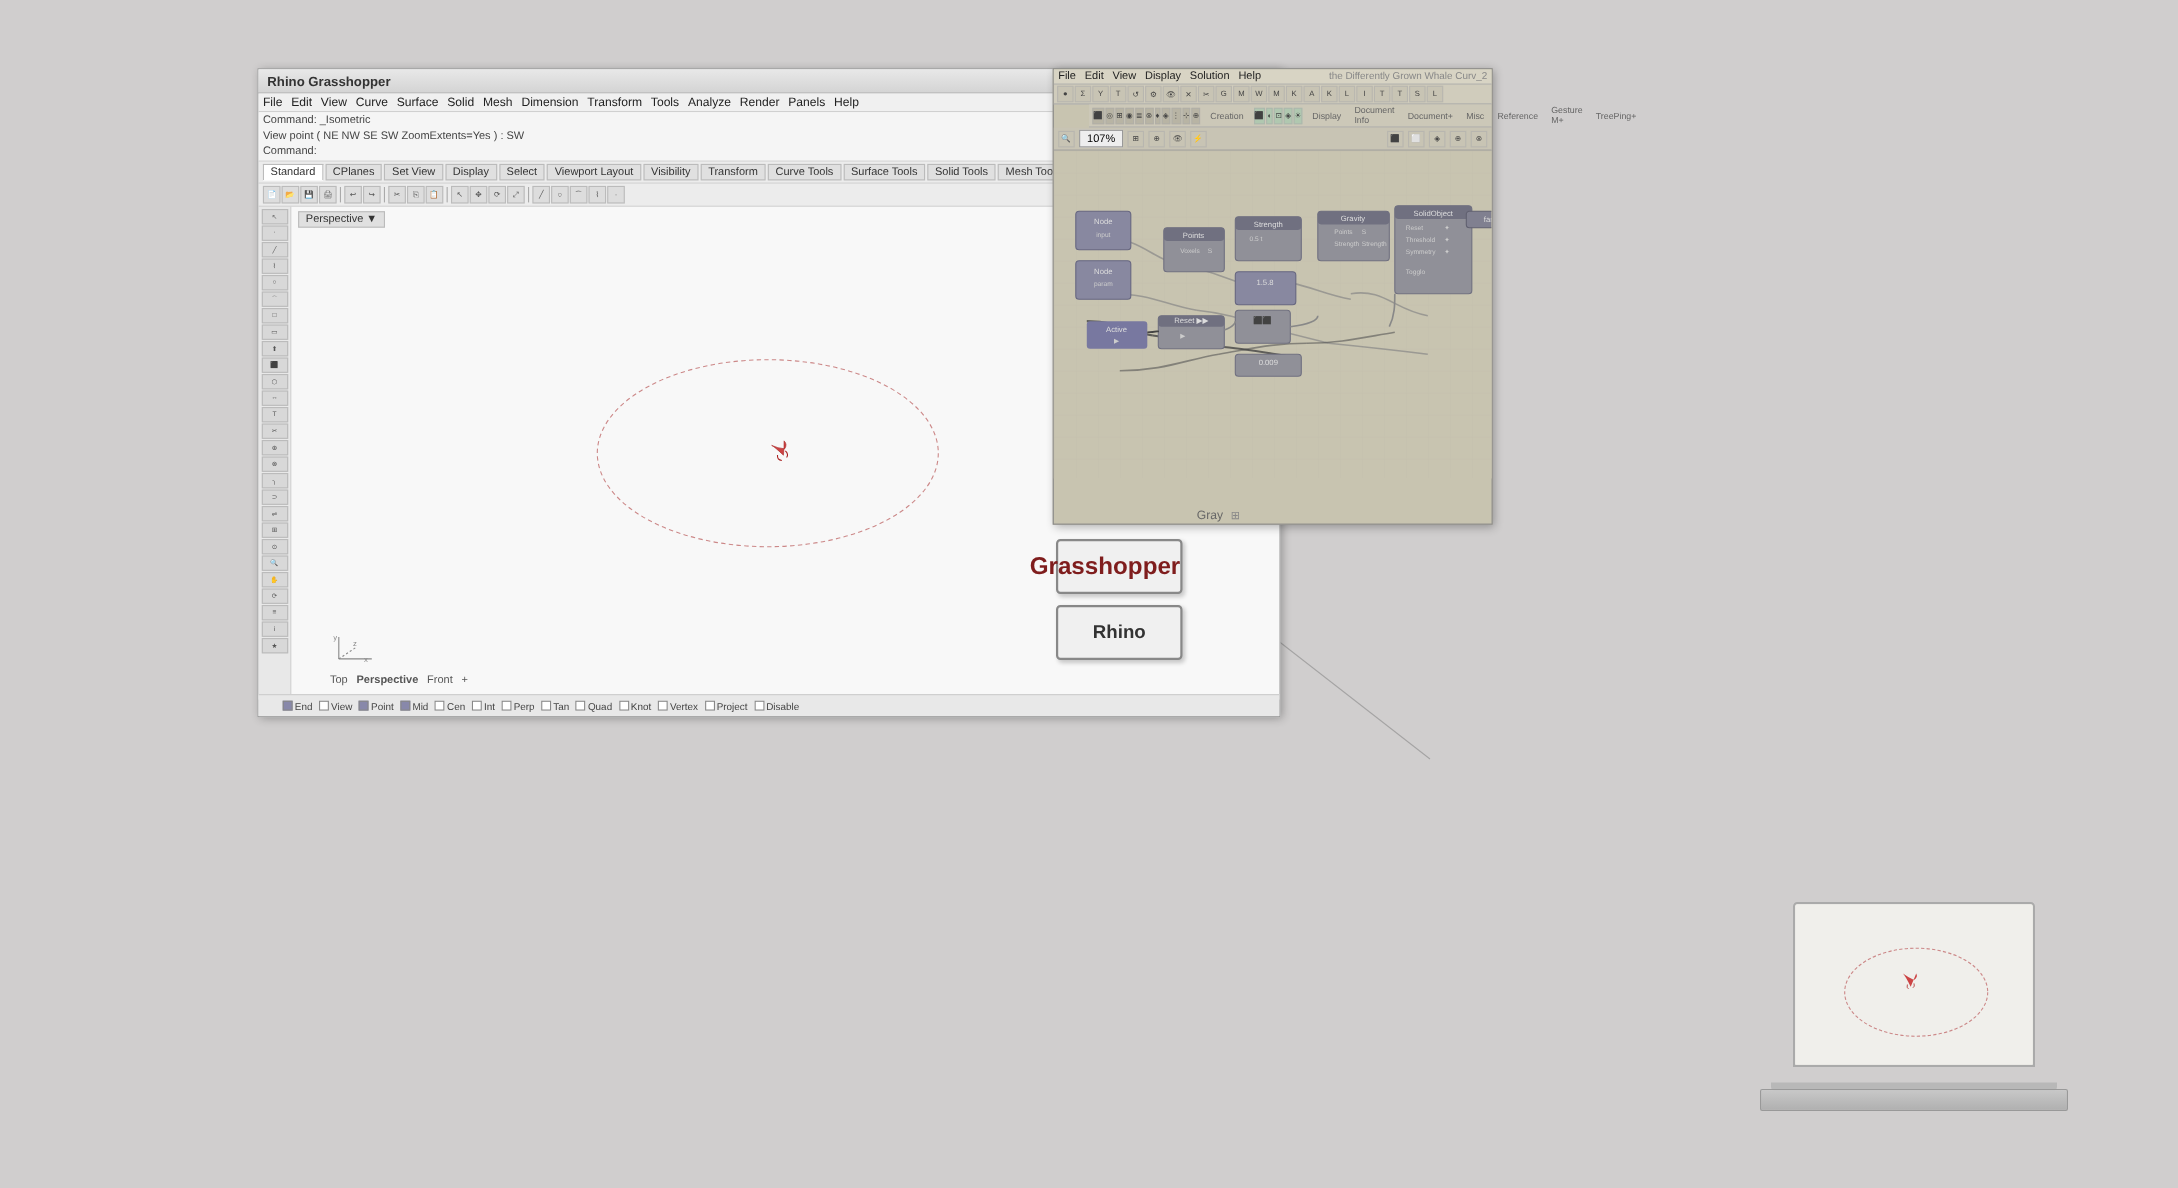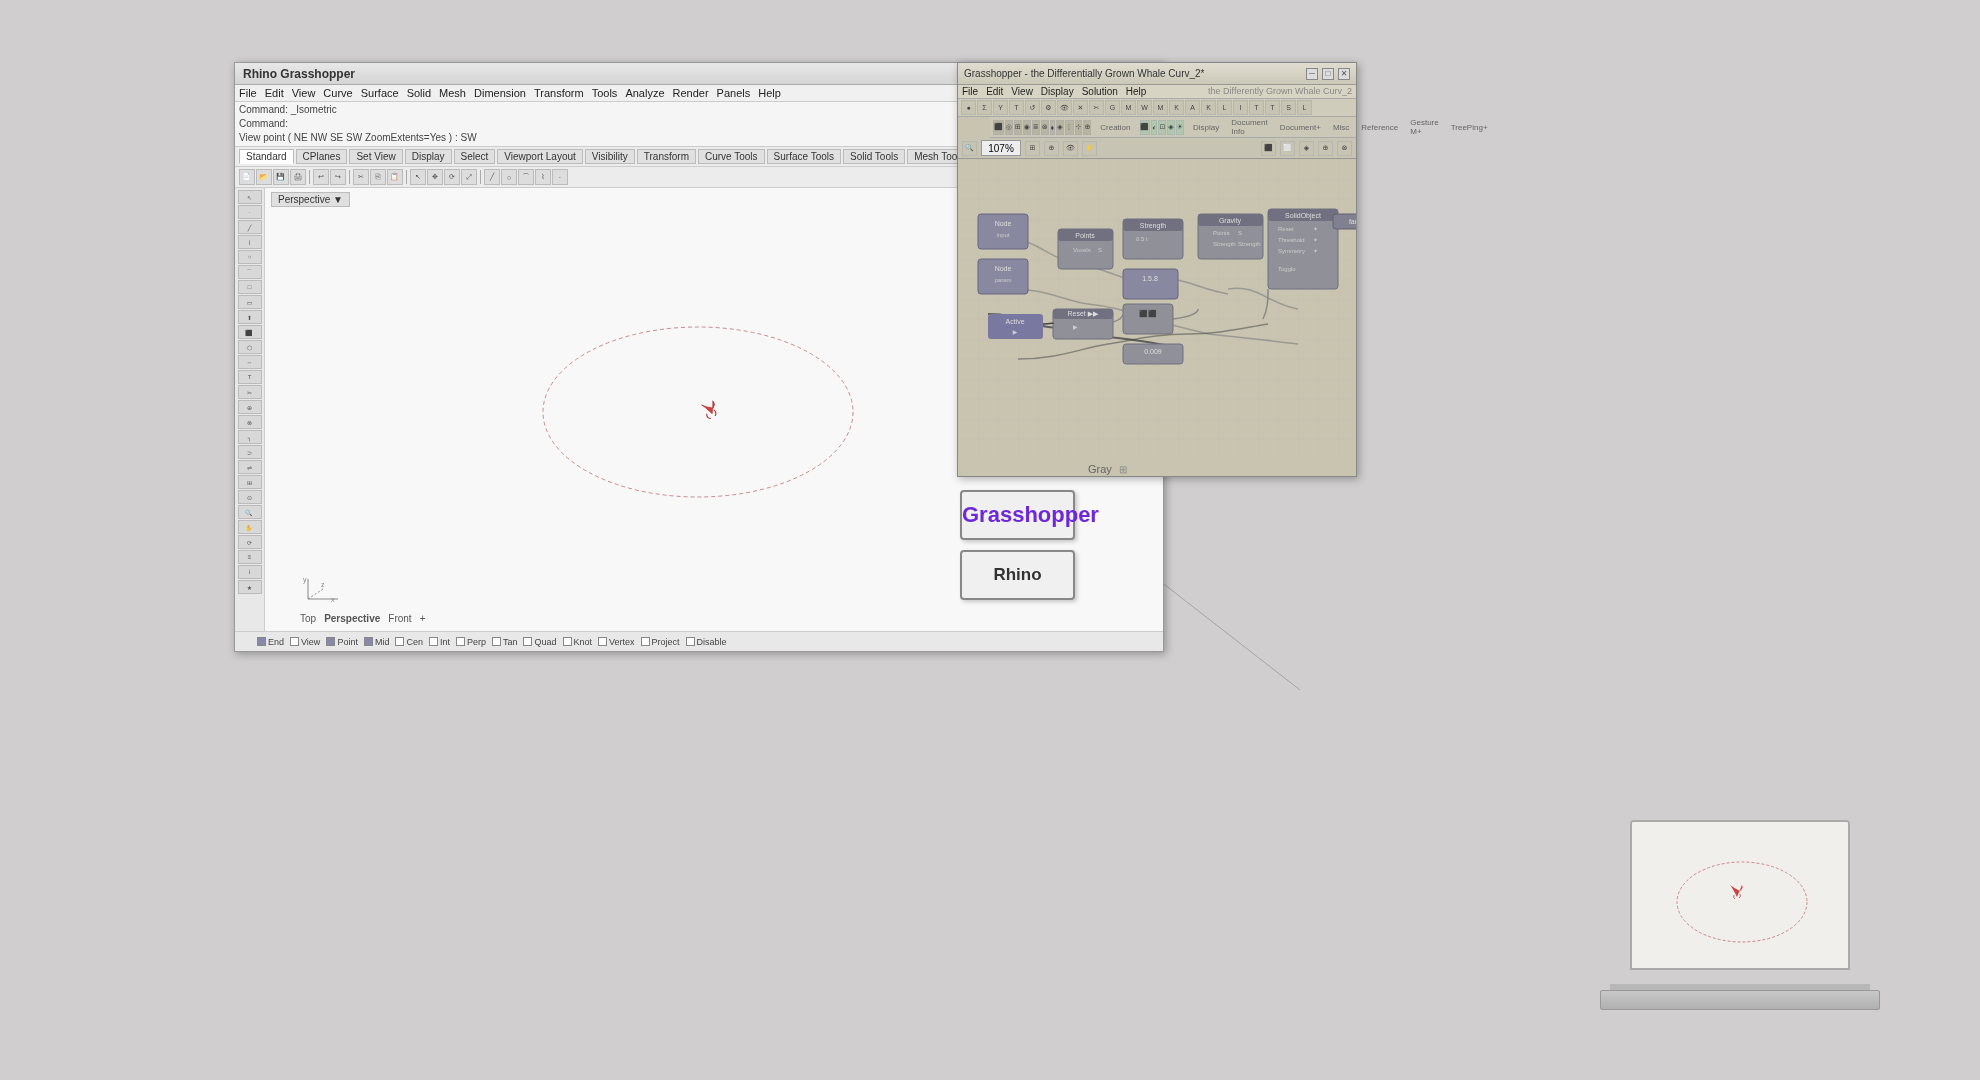--- a/index.html
+++ b/index.html
@@ -337,24 +337,24 @@
       position: absolute;
       left: 960px;
       top: 490px;
       width: 115px;
       height: 50px;
       background: #f0f0f0;
       border: 2px solid #888;
       border-radius: 4px;
       display: flex;
       align-items: center;
-      justify-content: flex-start;
+      justify-content: flex-end;
       font-size: 22px;
       font-weight: bold;
-      color: #6d28d9;
+      color: #7f1d1d;
       cursor: pointer;
       box-shadow: 2px 2px 4px rgba(0,0,0,0.2);
     }
 
     #rhino-button {
       position: absolute;
       left: 960px;
       top: 550px;
       width: 115px;
       height: 50px;
@@ -495,22 +495,22 @@
     <span>Transform</span>
     <span>Tools</span>
     <span>Analyze</span>
     <span>Render</span>
     <span>Panels</span>
     <span>Help</span>
   </div>
 
   <div class="rhino-cmd-area">
     <div>Command: _Isometric</div>
+    <div>View point ( NE  NW  SE  SW  ZoomExtents=Yes ) : SW</div>
     <div>Command:</div>
-    <div>View point ( NE  NW  SE  SW  ZoomExtents=Yes ) : SW</div>
   </div>
 
   <div class="rhino-toolbar-row">
     <span class="toolbar-tab active">Standard</span>
     <span class="toolbar-tab">CPlanes</span>
     <span class="toolbar-tab">Set View</span>
     <span class="toolbar-tab">Display</span>
     <span class="toolbar-tab">Select</span>
     <span class="toolbar-tab">Viewport Layout</span>
     <span class="toolbar-tab">Visibility</span>
@@ -669,28 +669,20 @@
     </div>
     <div class="snap-item">
       <div class="snap-cb"></div>
       <span>Disable</span>
     </div>
   </div>
 </div>
 
 <div id="grasshopper-window">
 
-  <div class="gh-titlebar">
-    <span style="font-size:10px; color:#333;">Grasshopper - the Differentially Grown Whale Curv_2*</span>
-    <div class="window-controls">
-      <div class="win-btn">─</div>
-      <div class="win-btn">□</div>
-      <div class="win-btn">✕</div>
-    </div>
-  </div>
 
   <div class="gh-menu-bar">
     <span>File</span>
     <span>Edit</span>
     <span>View</span>
     <span>Display</span>
     <span>Solution</span>
     <span>Help</span>
     <span style="flex:1; text-align:right; font-size:9px; color:#888;">the Differently Grown Whale Curv_2</span>
   </div>

